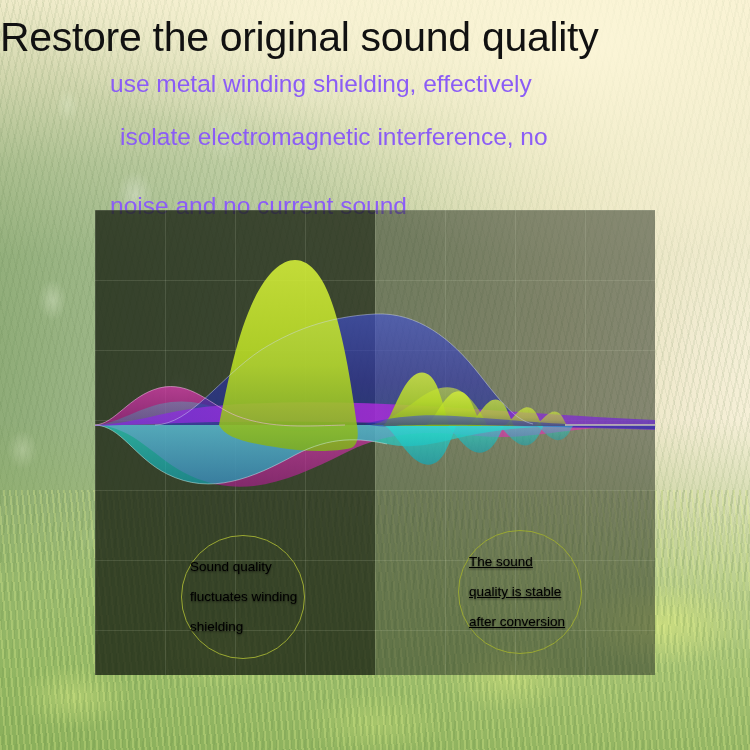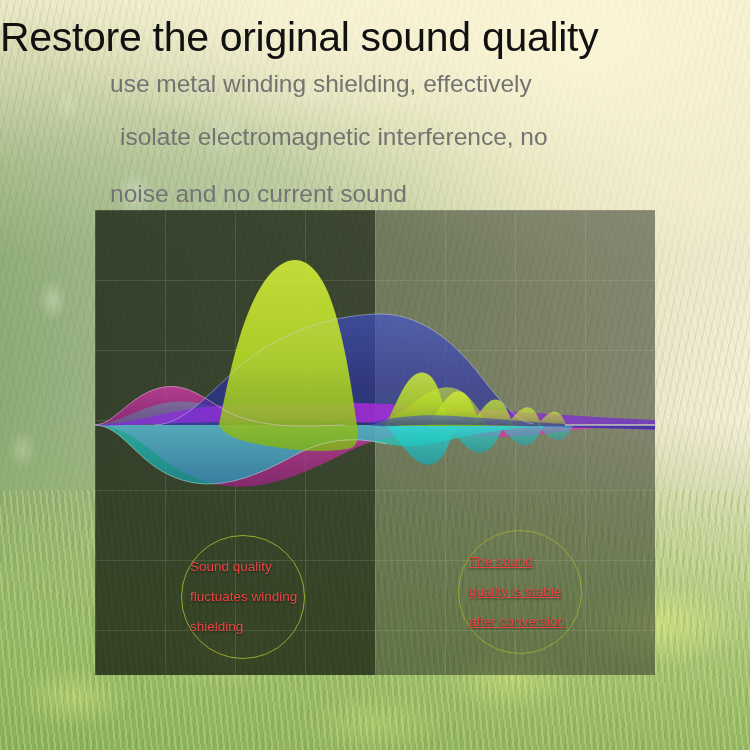--- a/index.html
+++ b/index.html
@@ -108,27 +108,27 @@
     line-height: 46px;
     color: #111111;
     letter-spacing: -0.3px;
     white-space: nowrap;
   }
   .subhead {
     position: absolute;
     left: 110px;
     font-size: 24.5px;
     line-height: 28px;
-    color: #737373;
+    color: #8b5cf6;
     white-space: nowrap;
     text-align: right;
   }
   .sub1 { top: 70px; }
   .sub2 { top: 123px; margin-left: 10px; }
-  .sub3 { top: 180px; }
+  .sub3 { top: 192px; }
 
   
   .panel {
     position: absolute;
     left: 95px;
     top: 210px;
     width: 560px;
     height: 465px;
   }
   .panel-left {
@@ -167,21 +167,21 @@
     position: absolute;
     width: 122px;
     height: 122px;
     border-radius: 50%;
     border: 1.6px solid #9aa832;
   }
   .callout-left  { left: 181px; top: 535px; }
   .callout-right { left: 458px; top: 530px; }
   .callout-text {
     position: absolute;
-    color: #ef4444;
+    color: #000000;
     font-size: 13.5px;
     line-height: 30px;
     white-space: nowrap;
     text-shadow: 0 1px 2px rgba(0,0,0,0.55);
   }
   .callout-left .callout-text  { left: 8px;  top: 24px; }
   .callout-right .callout-text { left: 10px; top: 24px; text-decoration: underline; }
 </style>
 </head>
 <body>

